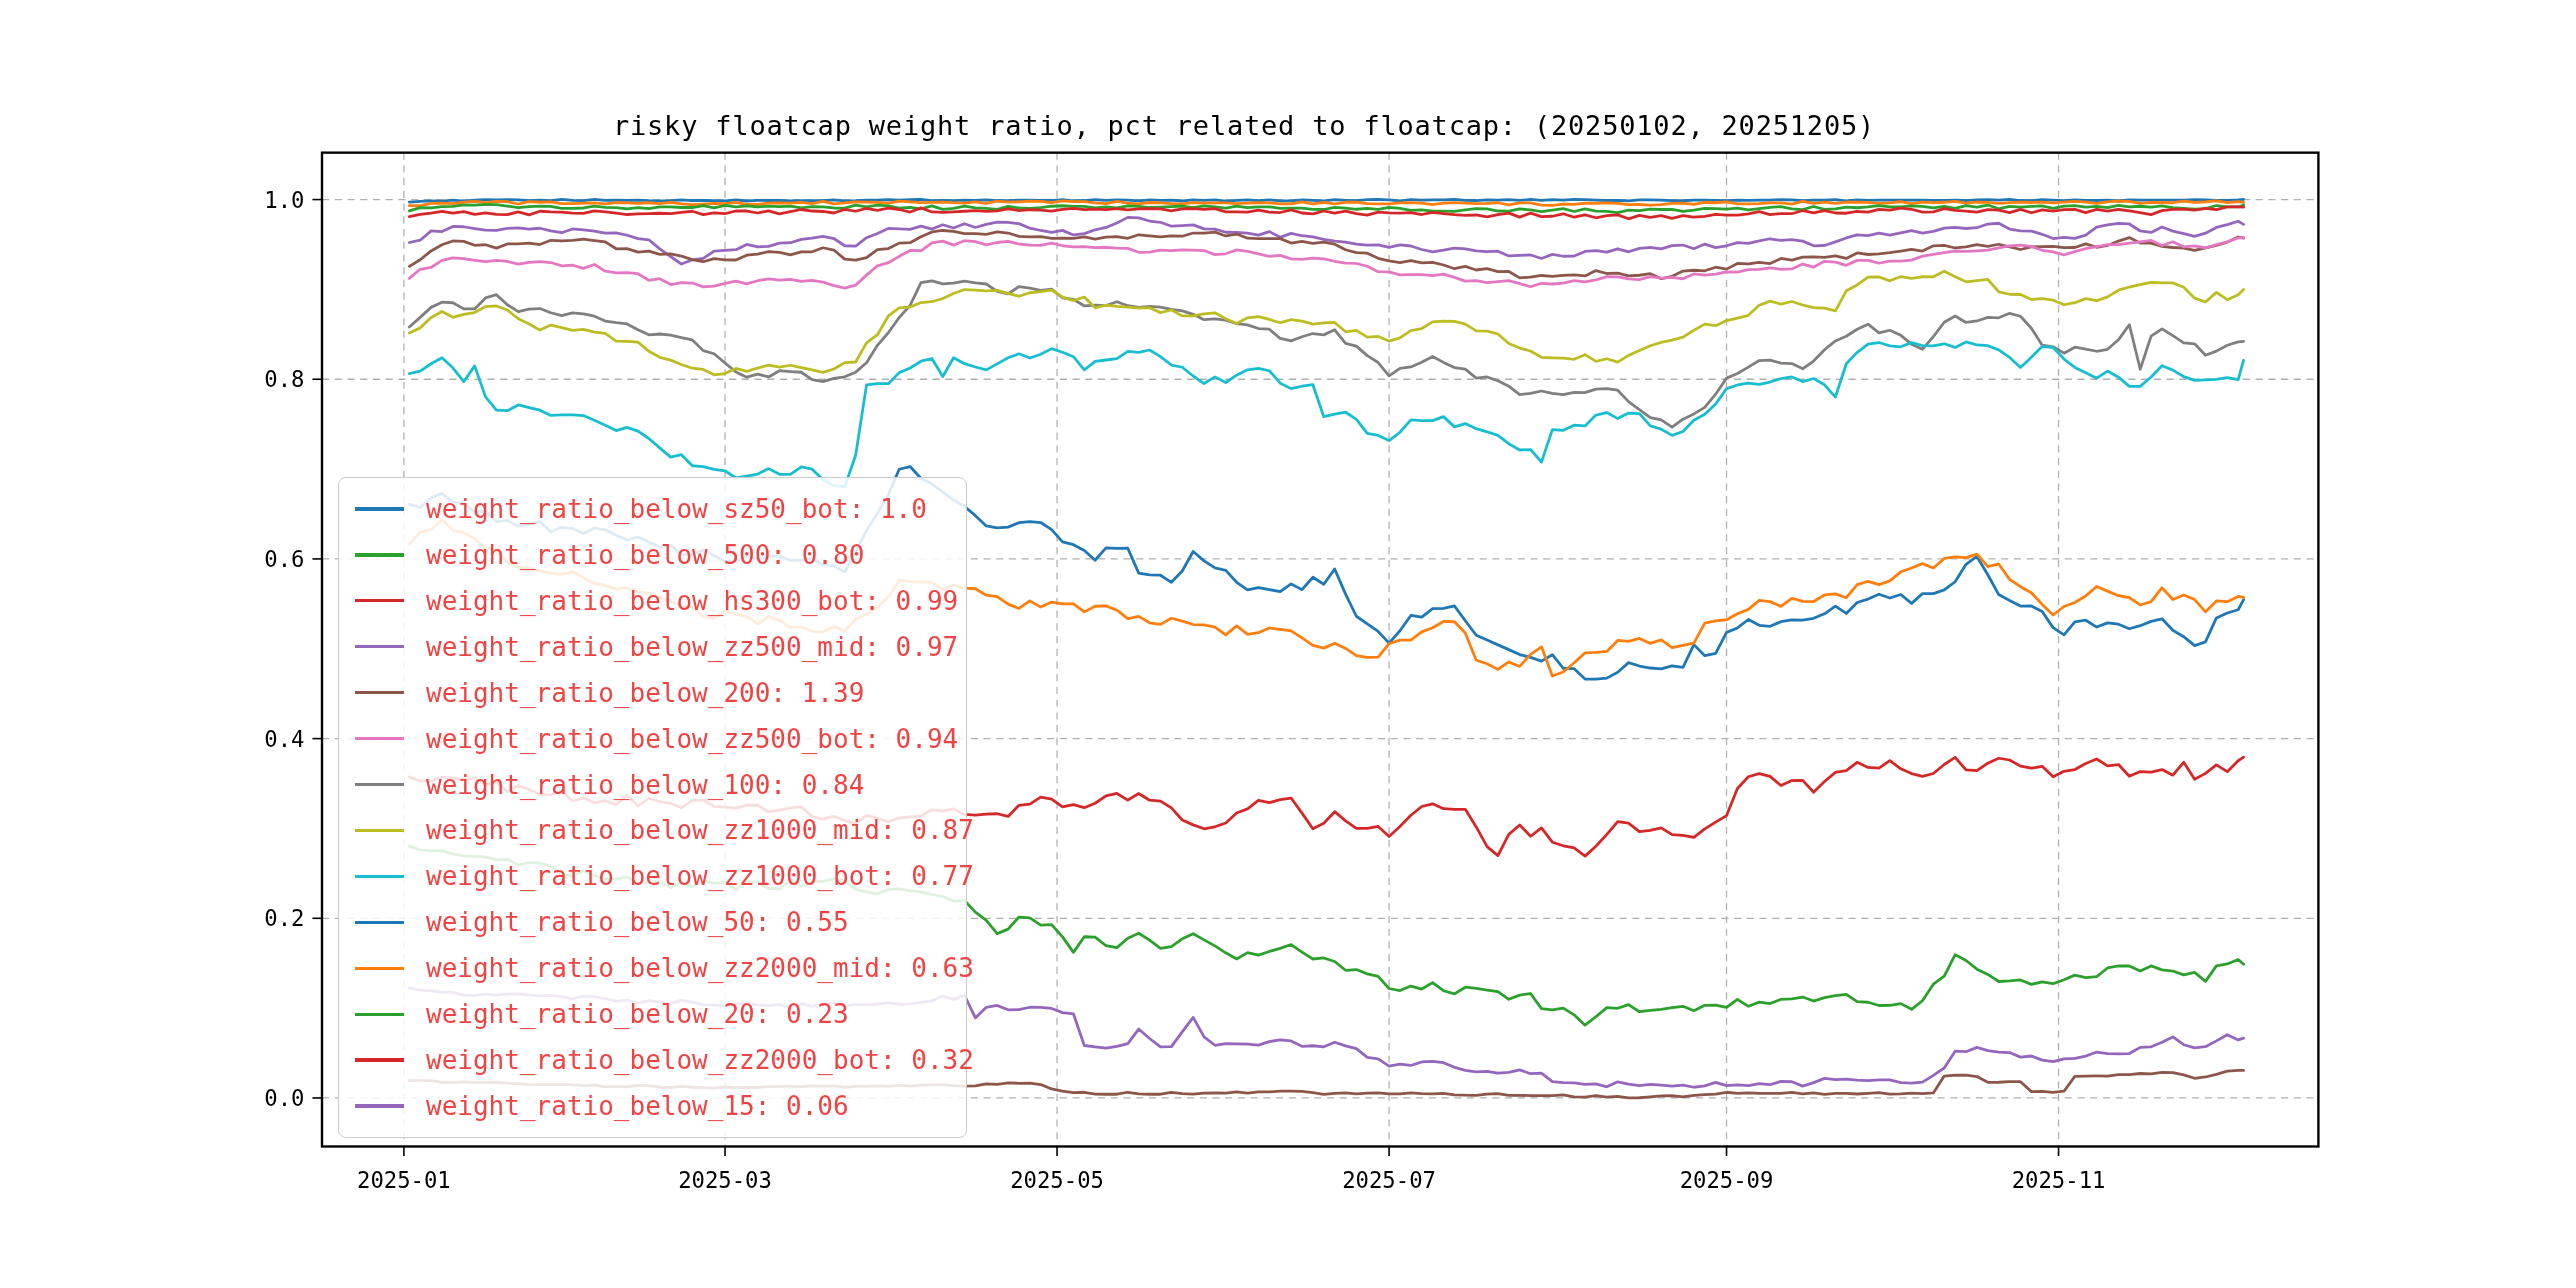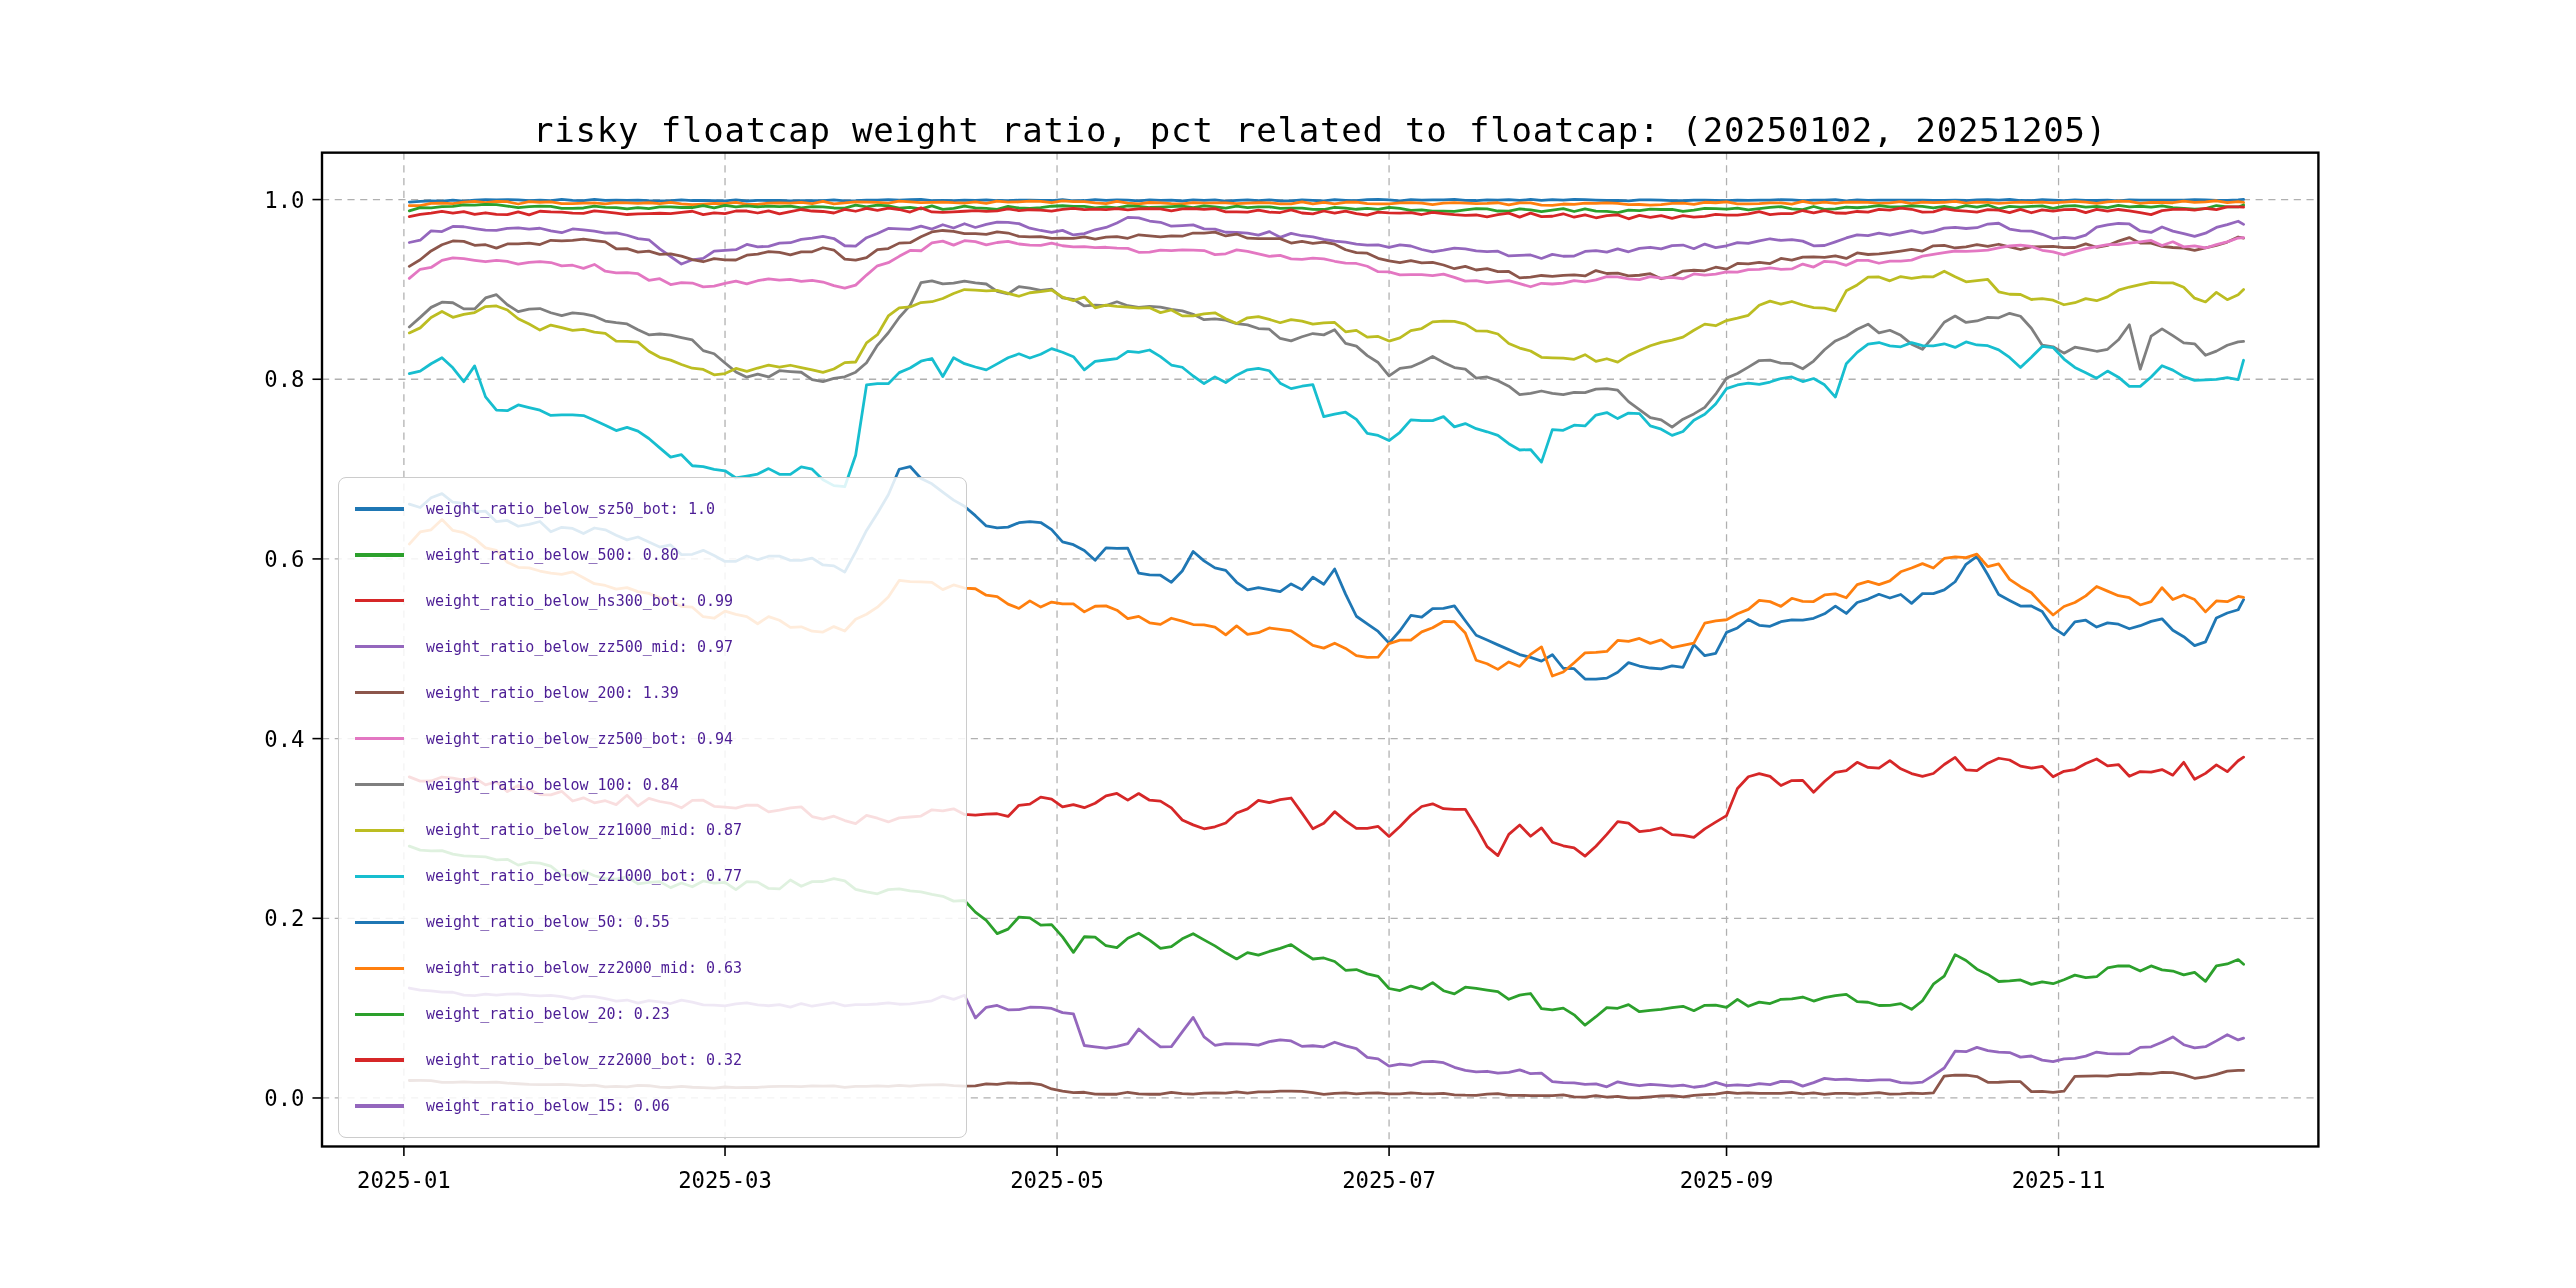--- a/index.html
+++ b/index.html
@@ -1,26 +1,26 @@
 <!DOCTYPE html>
 <html style="font-size:12.7px"><head>
 <meta charset="utf-8">
 <style>
   html,body{margin:0;padding:0;background:#ffffff;}
   #figure{position:relative;width:2576px;height:1288px;background:#ffffff;overflow:hidden;
           font-family:"DejaVu Sans Mono","Liberation Mono",monospace;}
-  #chart-title{position:absolute;top:110px;left:1320px;transform:translateX(-50%);
-               font-size:34px;color:#000;white-space:nowrap;letter-spacing:0.8px;text-align:right;}
+  #chart-title{position:absolute;top:110px;left:1244px;transform:translateX(-50%);
+               font-size:27px;color:#000;white-space:nowrap;letter-spacing:0.8px;text-align:right;}
   #chart-svg{position:absolute;left:0;top:0;}
   #legend{position:absolute;left:338px;top:477px;width:629px;height:661px;box-sizing:border-box;
           background:rgba(255,255,255,0.85);border:1.6px solid #cccccc;border-radius:8px;
           padding:11px 0 11px 16px;display:flex;flex-direction:column;justify-content:space-between;}
   .legend-row{display:flex;align-items:center;height:40px;}
   .legend-swatch{display:inline-block;width:49px;height:3.2px;margin-right:22px;flex:0 0 auto;}
-  .legend-label{font-size:15px;color:#4c1d95;white-space:nowrap;}
+  .legend-label{font-size:26px;color:#ef4444;white-space:nowrap;}
 </style>
 </head>
 <body>
 
 <div id="figure">
   <div id="chart-title">risky floatcap weight ratio, pct related to floatcap: (20250102, 20251205)</div>
   <svg id="chart-svg" width="2576" height="1288" viewBox="0 0 3240 1620">
       <line x1="405" x2="2916" y1="1381" y2="1381" stroke="#b0b0b0" stroke-width="1.6" stroke-dasharray="9 7"></line>
       <line x1="393" x2="405" y1="1381" y2="1381" stroke="#000000" stroke-width="2"></line>
       <text x="383" y="1391" text-anchor="end" font-size="28" fill="#000" font-family="&quot;DejaVu Sans Mono&quot;,&quot;Liberation Mono&quot;,monospace">0.0</text>

